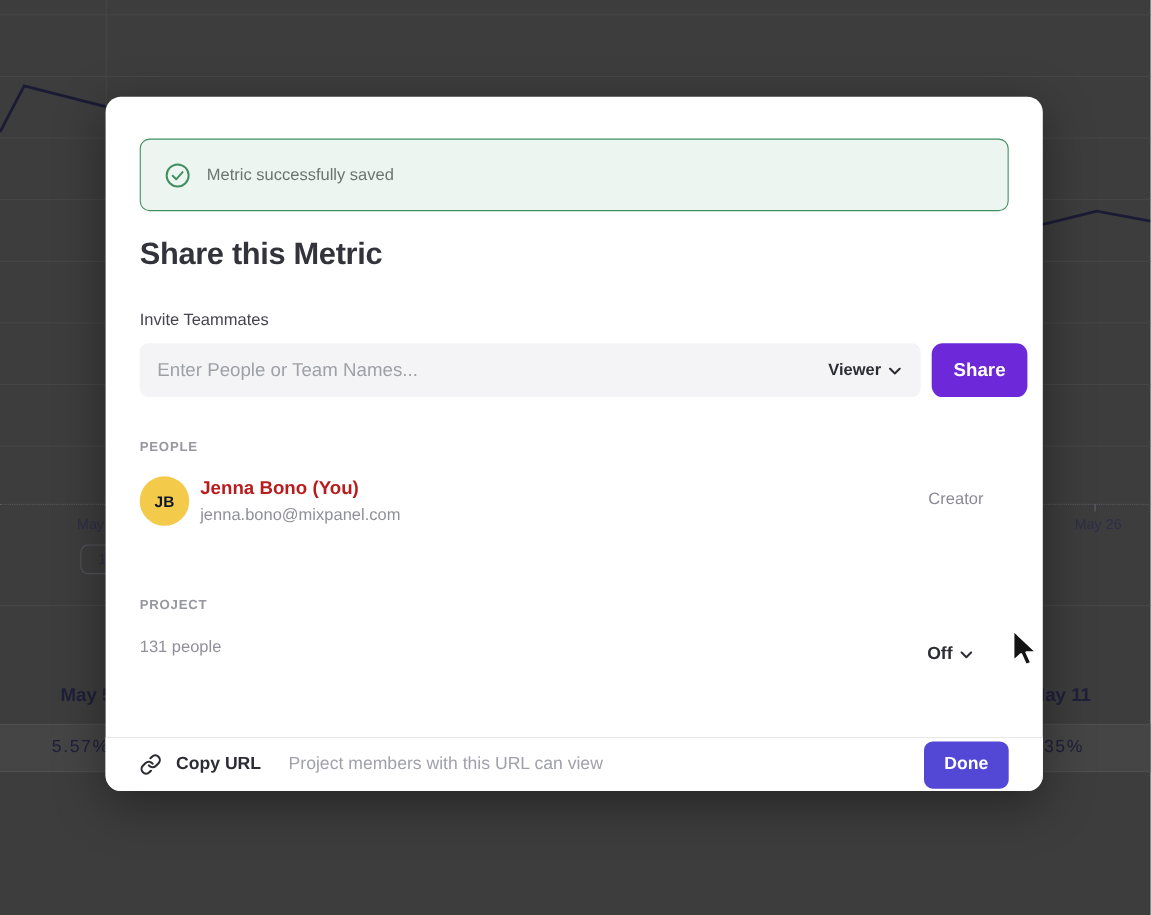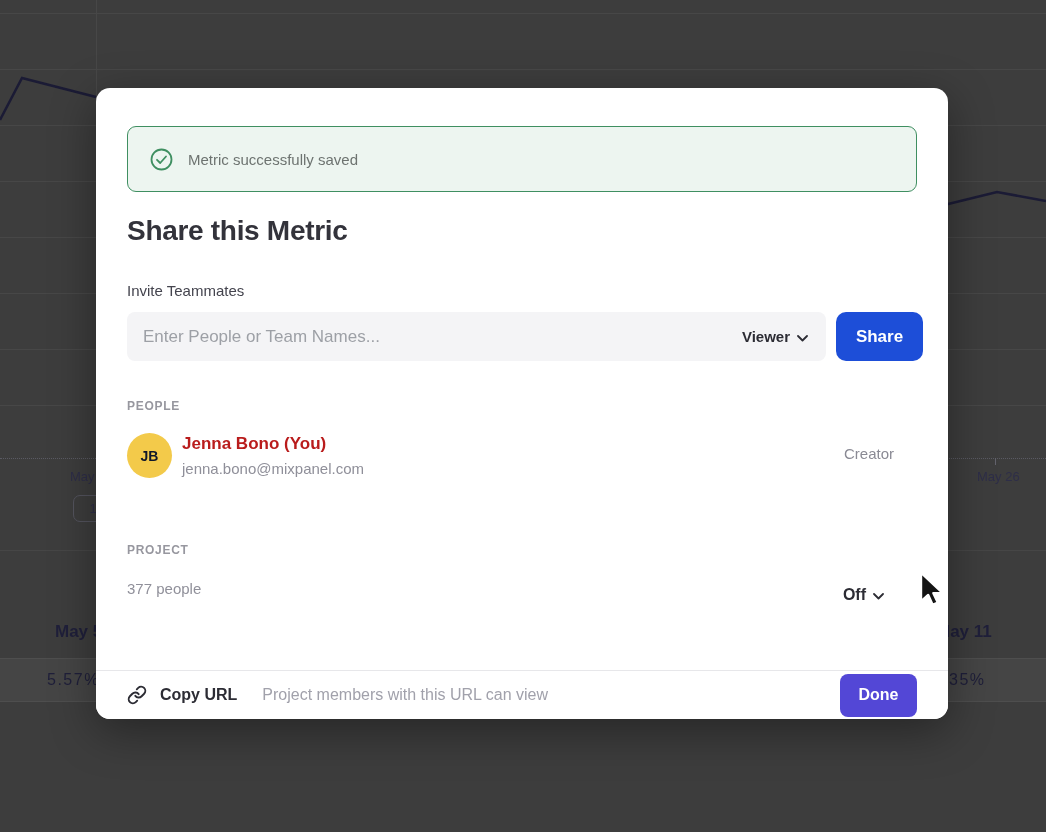--- a/index.html
+++ b/index.html
@@ -46,40 +46,40 @@
   .banner-text { font-size:15px; color:#6d7370; }
   .modal-title {
     position:absolute; left:31px; top:127px;
     font-size:28px; font-weight:700; color:#33333b; letter-spacing:-0.3px;
   }
   .invite-label {
     position:absolute; left:31px; top:194px;
     font-size:15px; font-weight:500; color:#44444e;
   }
   .input-row {
-    position:absolute; left:31px; right:25px; top:224px; height:49px;
+    position:absolute; left:31px; right:14px; top:224px; height:49px;
     display:flex; gap:10px;
   }
   .invite-field {
     flex:1; background:#f4f4f6; border-radius:8px;
     display:flex; align-items:center; padding:0 16px;
   }
   .invite-input {
     flex:1; border:none; outline:none; background:transparent;
     font-family:"Liberation Sans", sans-serif;
     font-size:17px; color:#2c2c34;
   }
   .invite-input::placeholder { color:#9da0a6; }
   .role-dropdown {
     display:flex; align-items:center; gap:7px; cursor:pointer;
     font-size:15px; font-weight:600; color:#2c2c34; padding-right:2px;margin-left:40px;
   }
   .share-btn {
     width:87px; height:49px; border:none; border-radius:10px;
-    background:#1d4ed8; color:#ffffff; font-size:17px; font-weight:700;
+    background:#6d28d9; color:#ffffff; font-size:17px; font-weight:700;
     font-family:"Liberation Sans", sans-serif; cursor:pointer;
   }
   .section-heading {
     position:absolute; left:31px;
     font-size:12px; font-weight:600; color:#97979f; letter-spacing:0.7px;
   }
   .person-row { position:absolute; left:31px; right:54px; top:344px; height:46px; }
   .avatar {
     position:absolute; left:0; top:1px; width:45px; height:45px; border-radius:50%;
     background:#f3ca4a; color:#0f172a; font-size:14px; font-weight:600;
@@ -181,21 +181,21 @@
   <div class="person-row">
     <div class="avatar">JB</div>
     <div class="person-name">Jenna Bono (You)</div>
     <div class="person-email">jenna.bono@mixpanel.com</div>
     <div class="person-role">Creator</div>
   </div>
 
   <div class="section-heading" style="top:455px;">PROJECT</div>
 
   <div class="project-row">
-    <div class="project-sub">377 people</div>
+    <div class="project-sub">131 people</div>
     <div class="access-dropdown">
       <span>Off</span>
       <span class="chev">
         <svg width="11" height="7" viewBox="0 0 11 7">
           <polyline points="1,1 5.5,5.5 10,1" fill="none" stroke="#2c2c34" stroke-width="1.8" stroke-linecap="round" stroke-linejoin="round"></polyline>
         </svg>
       </span>
     </div>
   </div>
 

